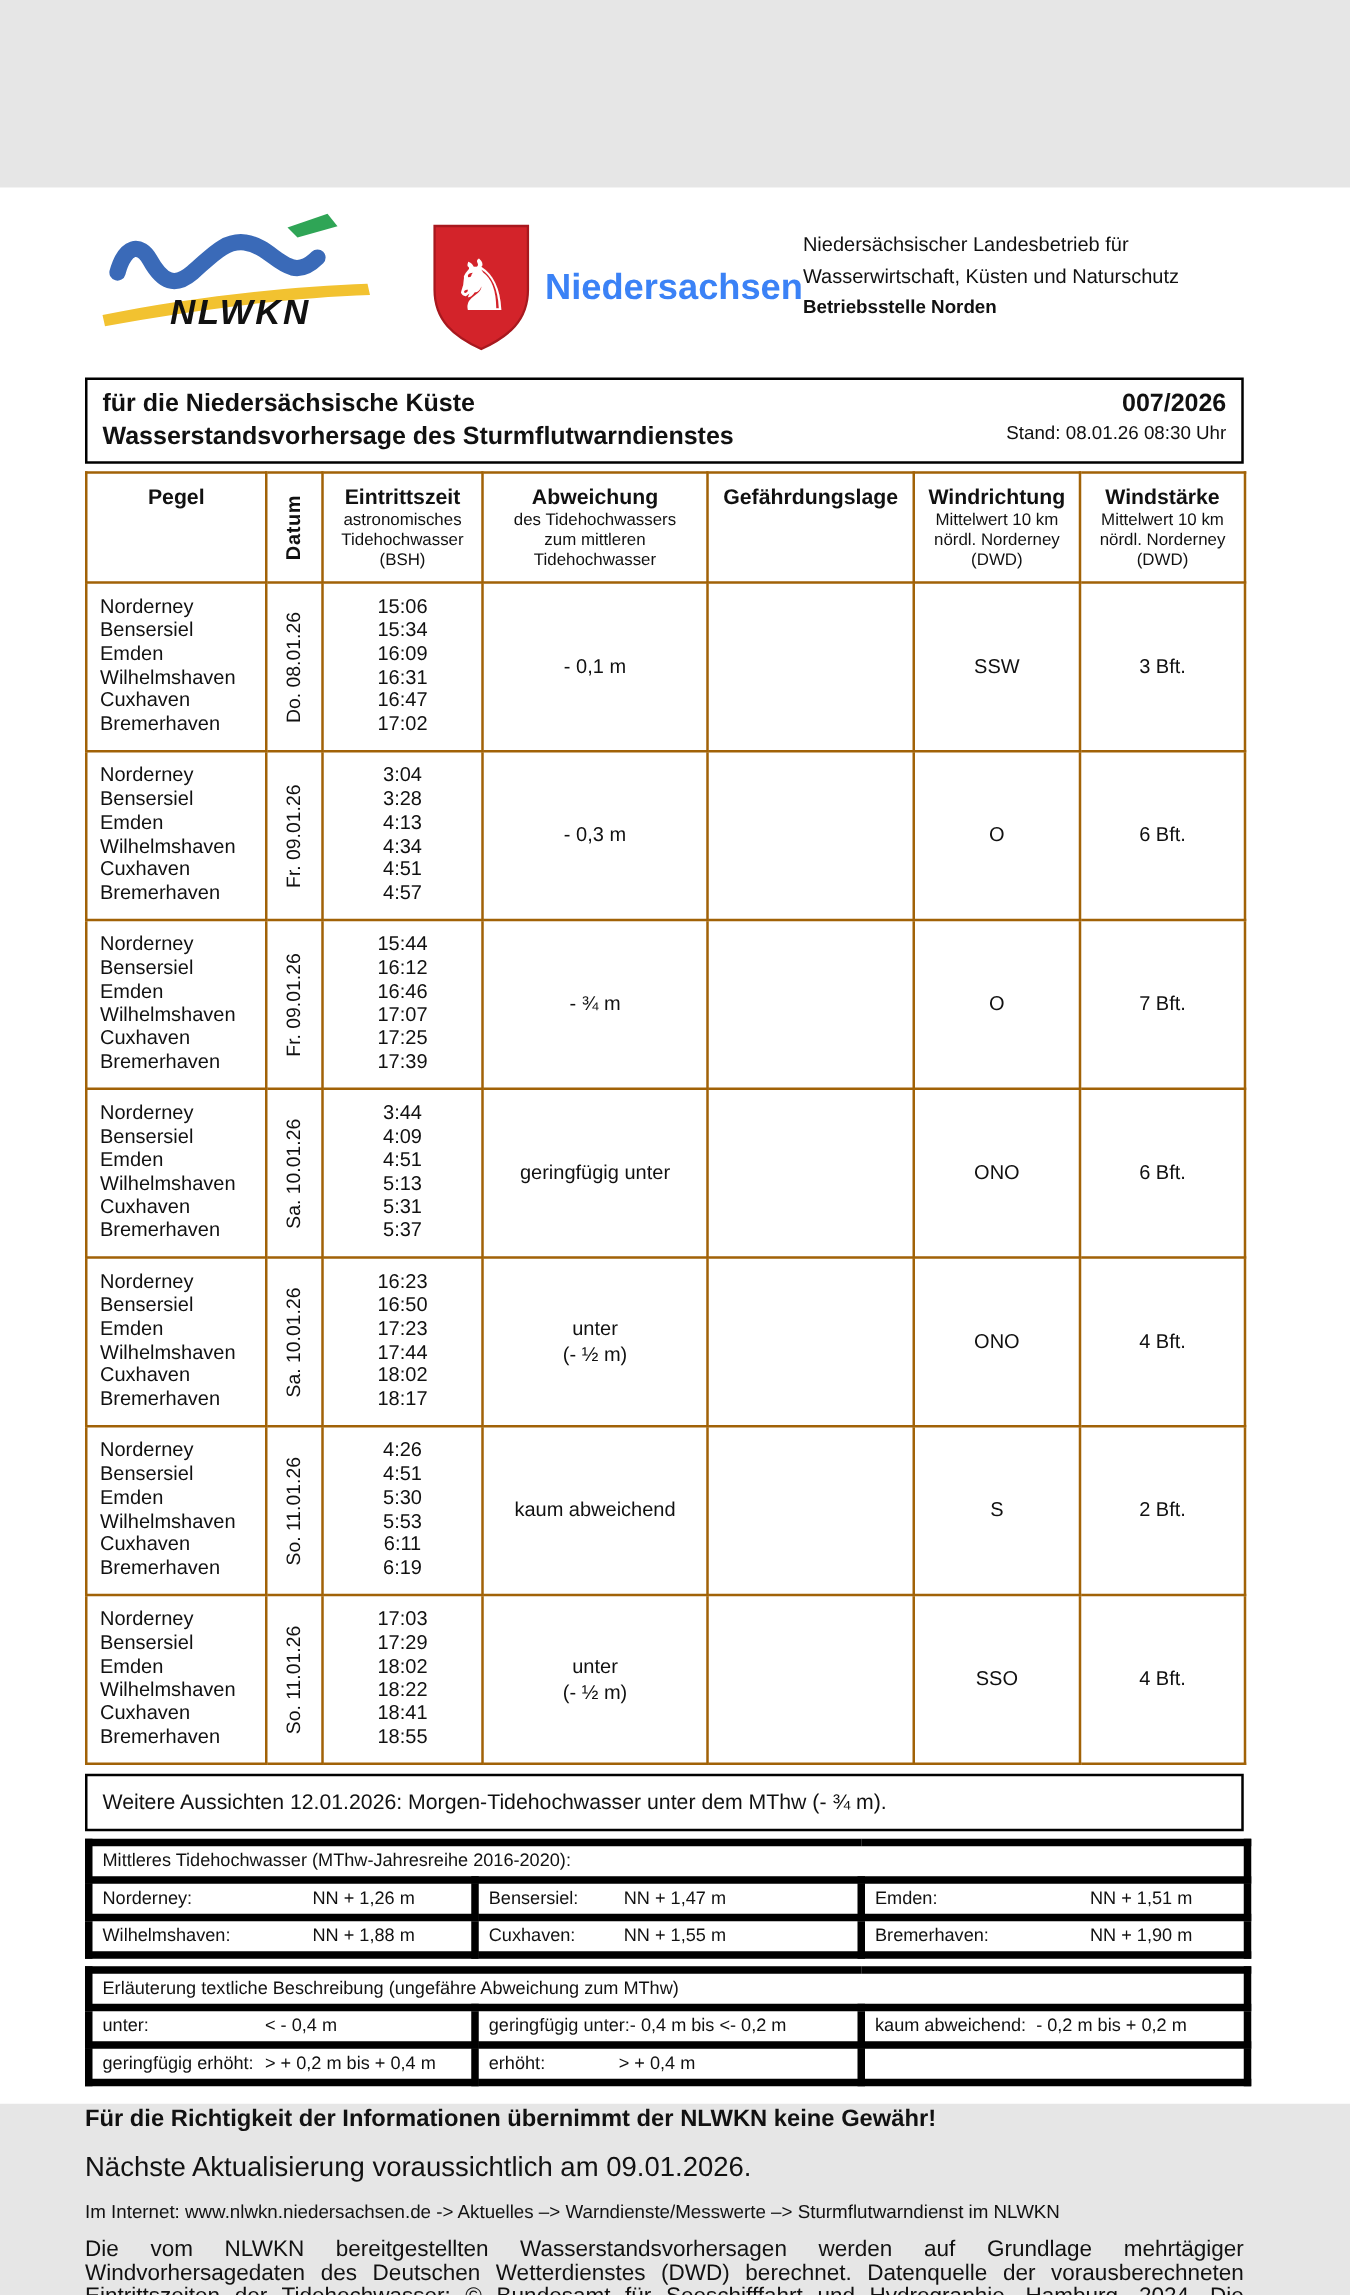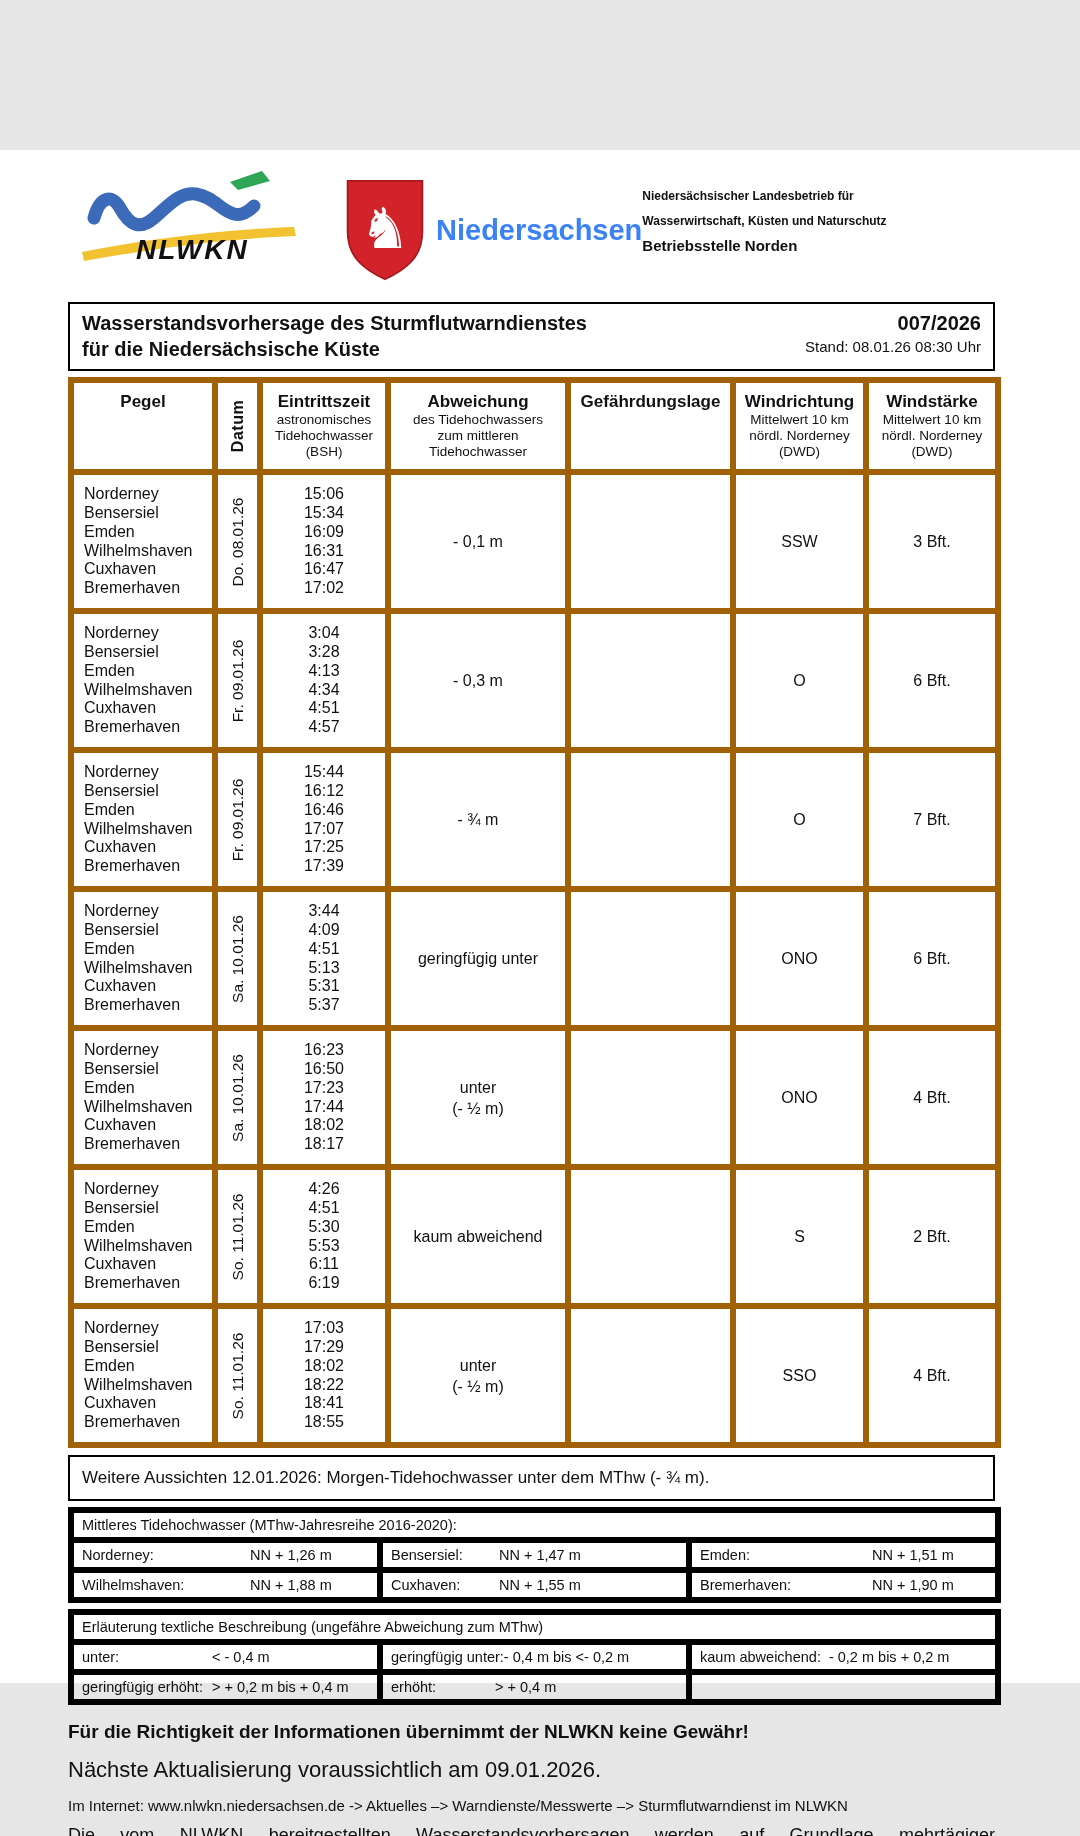--- a/index.html
+++ b/index.html
@@ -13,34 +13,34 @@
   .paper{position:absolute;top:150px;left:0;width:1080px;height:1533px;background:#ffffff;}
   .inner{position:absolute;left:68px;top:0;width:927px;}
 
   
   .hdr{display:flex;align-items:flex-start;margin-top:16px;height:130px;}
   .logo{width:250px;position:relative;height:120px;flex:none;margin-left:12px;}
   .logo-text{position:absolute;left:56px;top:68px;font-size:28px;font-weight:bold;font-style:italic;letter-spacing:2px;color:#111;}
   .coat{display:flex;align-items:center;margin-left:14px;margin-top:12px;flex:none;}
   .coat-label{font-size:29px;font-weight:bold;margin-left:10px;color:#3b82f6;}
   .org{margin-left:auto;margin-top:18px;width:408px;}
-  .org .l1,.org .l2{font-size:12px;font-weight:bold;line-height:25px;}
+  .org .l1,.org .l2{font-size:16px;font-weight:normal;line-height:25px;}
   .org .l3{font-size:15px;font-weight:bold;margin-top:3px;}
 
   
   .titlebox{border:2px solid #000;display:flex;justify-content:space-between;padding:6px 12px 7px 12px;margin-top:6px;}
   .titlebox .tl div{font-size:20px;font-weight:bold;line-height:26px;}
   .titlebox .tr{text-align:right;}
   .titlebox .tr .num{font-size:20px;font-weight:bold;line-height:26px;}
   .titlebox .tr .stand{font-size:15px;line-height:22px;}
 
   
   table{border-collapse:collapse;table-layout:fixed;}
   .main{width:927px;margin-top:6px;}
-  .main th,.main td{border:6px solid #a16207;padding:4px;}
+  .main th,.main td{border:2px solid #a16207;padding:4px;}
   .main th{vertical-align:top;text-align:center;padding-top:9px;height:73px;}
   .hd-title{font-size:17px;font-weight:bold;line-height:20px;}
   .hd-sub{font-size:13.5px;font-weight:normal;line-height:16px;}
   .drow td{height:125px;vertical-align:middle;}
   .c-pegel{text-align:left;padding-left:10px !important;font-size:16px;}
   .c-pegel div{line-height:18.9px;}
   .c-times{text-align:center;font-size:16px;}
   .c-times div{line-height:18.9px;}
   .c-abw{text-align:center;font-size:16px;}
   .c-abw div{line-height:21px;}
@@ -95,22 +95,22 @@
       </div>
       <div class="org">
         <div class="l1">Niedersächsischer Landesbetrieb für</div>
         <div class="l2">Wasserwirtschaft, Küsten und Naturschutz</div>
         <div class="l3">Betriebsstelle Norden</div>
       </div>
     </div>
 
     <div class="titlebox">
       <div class="tl">
+        <div>für die Niedersächsische Küste</div>
         <div>Wasserstandsvorhersage des Sturmflutwarndienstes</div>
-        <div>für die Niedersächsische Küste</div>
       </div>
       <div class="tr">
         <div class="num">007/2026</div>
         <div class="stand">Stand: 08.01.26 08:30 Uhr</div>
       </div>
     </div>
 
     <table class="main">
       <colgroup>
           <col style="width:144px">

